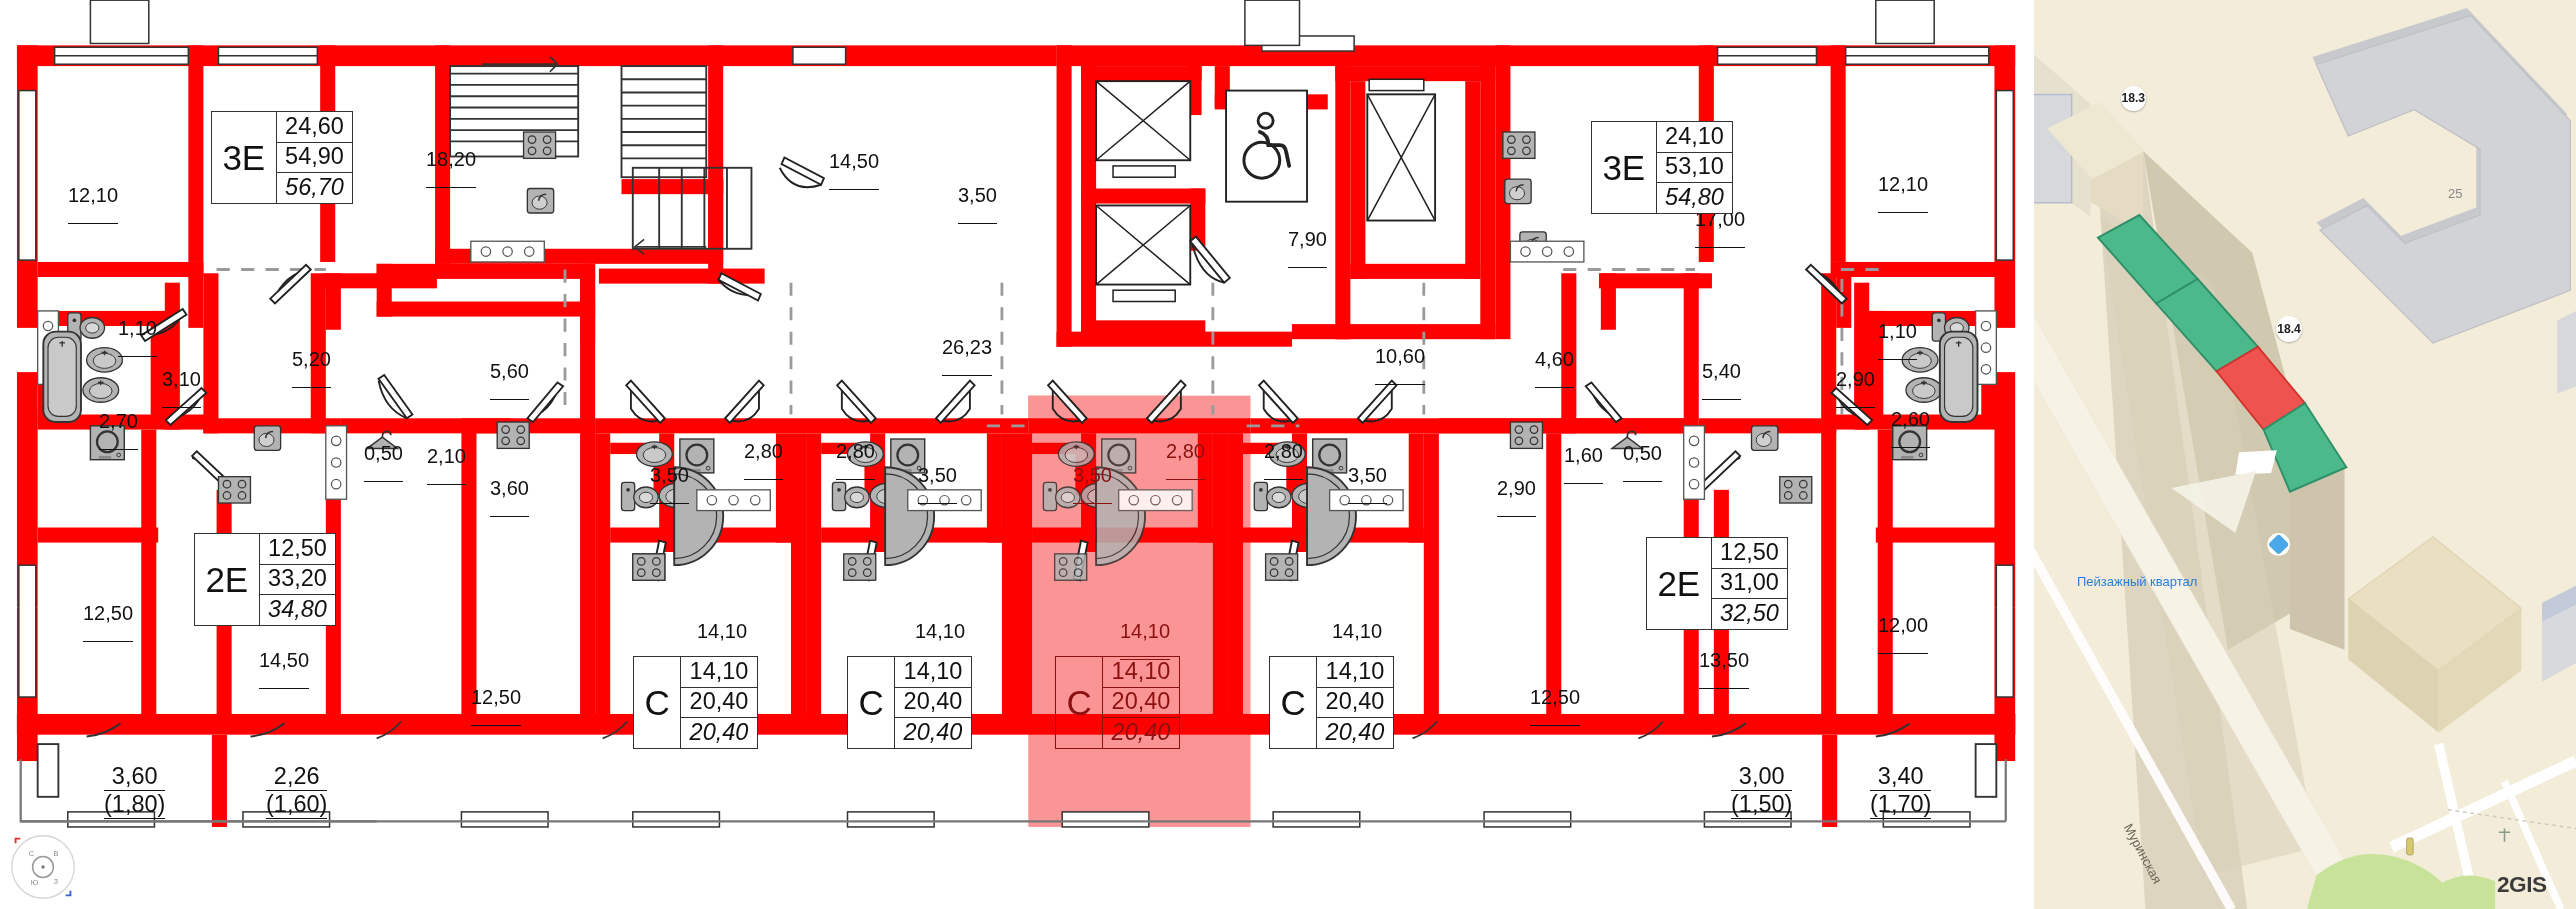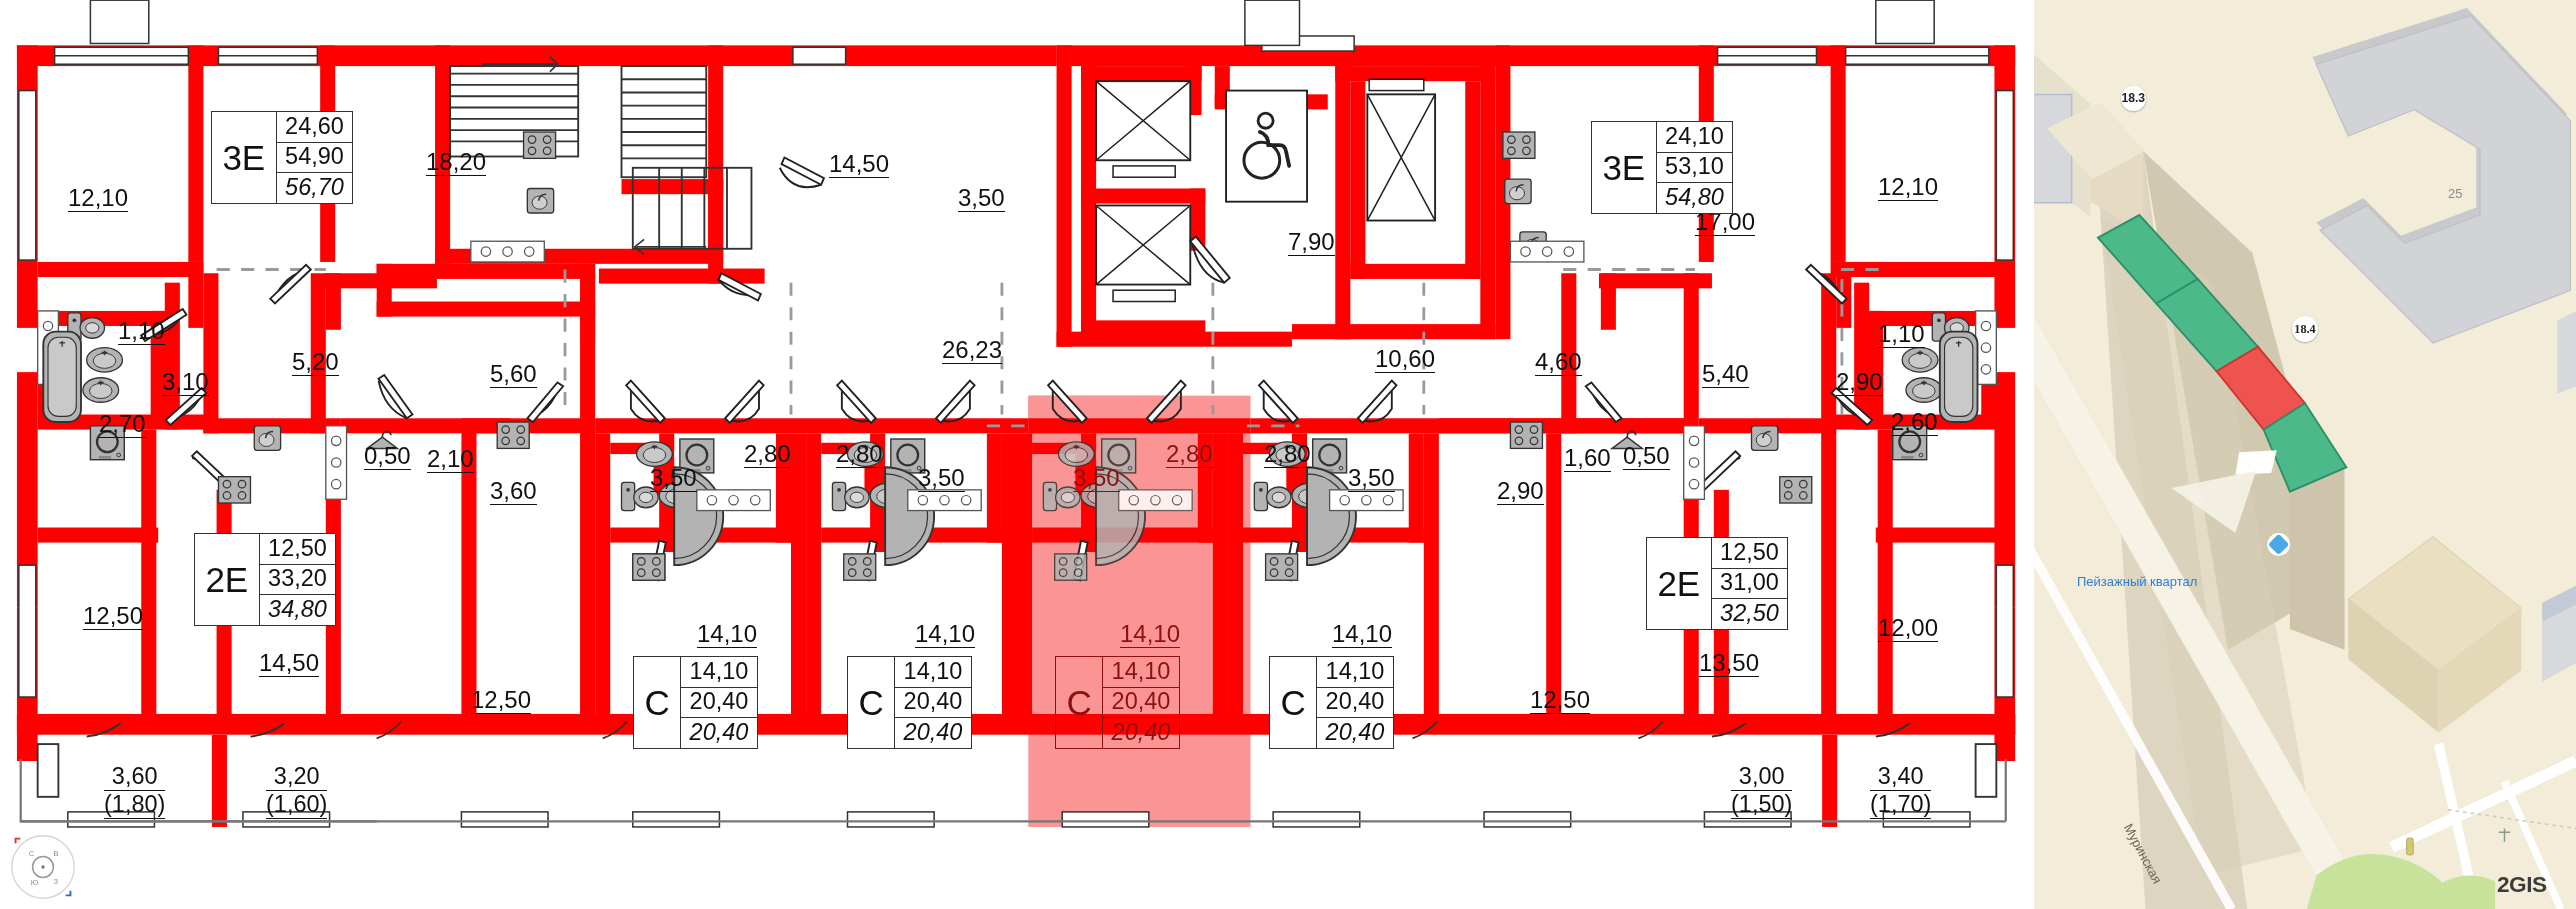--- a/index.html
+++ b/index.html
@@ -4,22 +4,22 @@
 <style>
   html,body{margin:0;padding:0;background:#fff;}
   body{width:2576px;height:910px;overflow:hidden;font-family:"Liberation Sans",sans-serif;}
   #root{position:relative;width:2576px;height:910px;background:#ffffff;}
 
   
   #plan{position:absolute;left:0;top:0;width:2034px;height:910px;background:#fff;overflow:hidden;}
   #plansvg{position:absolute;left:0;top:0;width:2034px;height:910px;}
 
   
-  .dim{position:absolute;font-family:"Liberation Sans",sans-serif;font-size:24px;color:#111;
-       white-space:nowrap;border-bottom:1.9px solid #111;line-height:1.05;padding-bottom:1px;}
+  .dim{position:absolute;font-family:"Liberation Sans",sans-serif;font-size:20px;color:#111;
+       white-space:nowrap;border-bottom:1.9px solid #111;line-height:1.05;padding-bottom:17px;}
   .dim.hl{color:#8d1010;border-bottom-color:#8d1010;}
   .dim2{position:absolute;font-size:23.5px;color:#111;white-space:nowrap;text-align:center;line-height:1.15;}
   .dim2 span{display:block;border-bottom:1.9px solid #111;}
 
   
   .apt{position:absolute;display:flex;border:1.9px solid #333;background:#fff;}
   .apt .t{display:flex;align-items:center;justify-content:center;font-size:35px;
           padding:0 10.4px;color:#111;line-height:1;}
   .apt .vals{display:flex;flex-direction:column;border-left:1.9px solid #333;}
   .apt .vals div{font-size:23.5px;padding:0.9px 8.5px 1.9px 8.5px;text-align:center;color:#111;
@@ -545,21 +545,21 @@
         <div class="dim" style="left: 1699px; top: 650px;">13,50</div>
         <div class="dim" style="left: 1878px; top: 615px;">12,00</div>
       </div>
 
     <div id="bals">
         <div class="dim2" style="left: 104px; top: 763px;">
           <span>3,60</span>
           <span>(1,80)</span>
         </div>
         <div class="dim2" style="left: 266px; top: 763px;">
-          <span>3,20</span>
+          <span>2,26</span>
           <span>(1,60)</span>
         </div>
         <div class="dim2" style="left: 1707px; top: 763px; margin-left: 24px;">
           <span>3,00</span>
           <span>(1,50)</span>
         </div>
         <div class="dim2" style="left: 1870px; top: 763px;">
           <span>3,40</span>
           <span>(1,70)</span>
         </div>
@@ -705,21 +705,21 @@
 
       <g>
         <circle cx="260" cy="578" r="12" fill="#ffffff"></circle>
         <rect x="252" y="570" width="16" height="16" rx="3" transform="rotate(45 260 578)" fill="#4aa8e8"></rect>
       </g>
 
       <path d="M556 340 L576 330 L576 410 L556 418 Z" fill="#d7d8dc"></path>
     </svg>
 
     <div class="mpin" id="pin183" style="width: 24.5px; height: 24.5px; left: 87px; top: 86px;">18.3</div>
-    <div class="mpin" id="pin184" style="width: 26px; height: 26px; left: 258px; top: 316px; font-family: Liberation Serif, serif;">18.4</div>
+    <div class="mpin" id="pin184" style="width: 26px; height: 26px; left: 242px; top: 316px;">18.4</div>
     <div class="mlbl" id="poi-label" style="left:43px;top:574px;">Пейзажный квартал</div>
     <div class="mlbl" id="bld25" style="left:405px;top:186px;margin-left:9px;">25</div>
     <div class="mlbl" id="street-label" style="left:100px;top:821px;">Муринская</div>
     <div class="mlbl" id="gis" style="left:463px;top:872px;">2GIS</div>
   </div>
 
 </div>
 
 
 </body></html>

